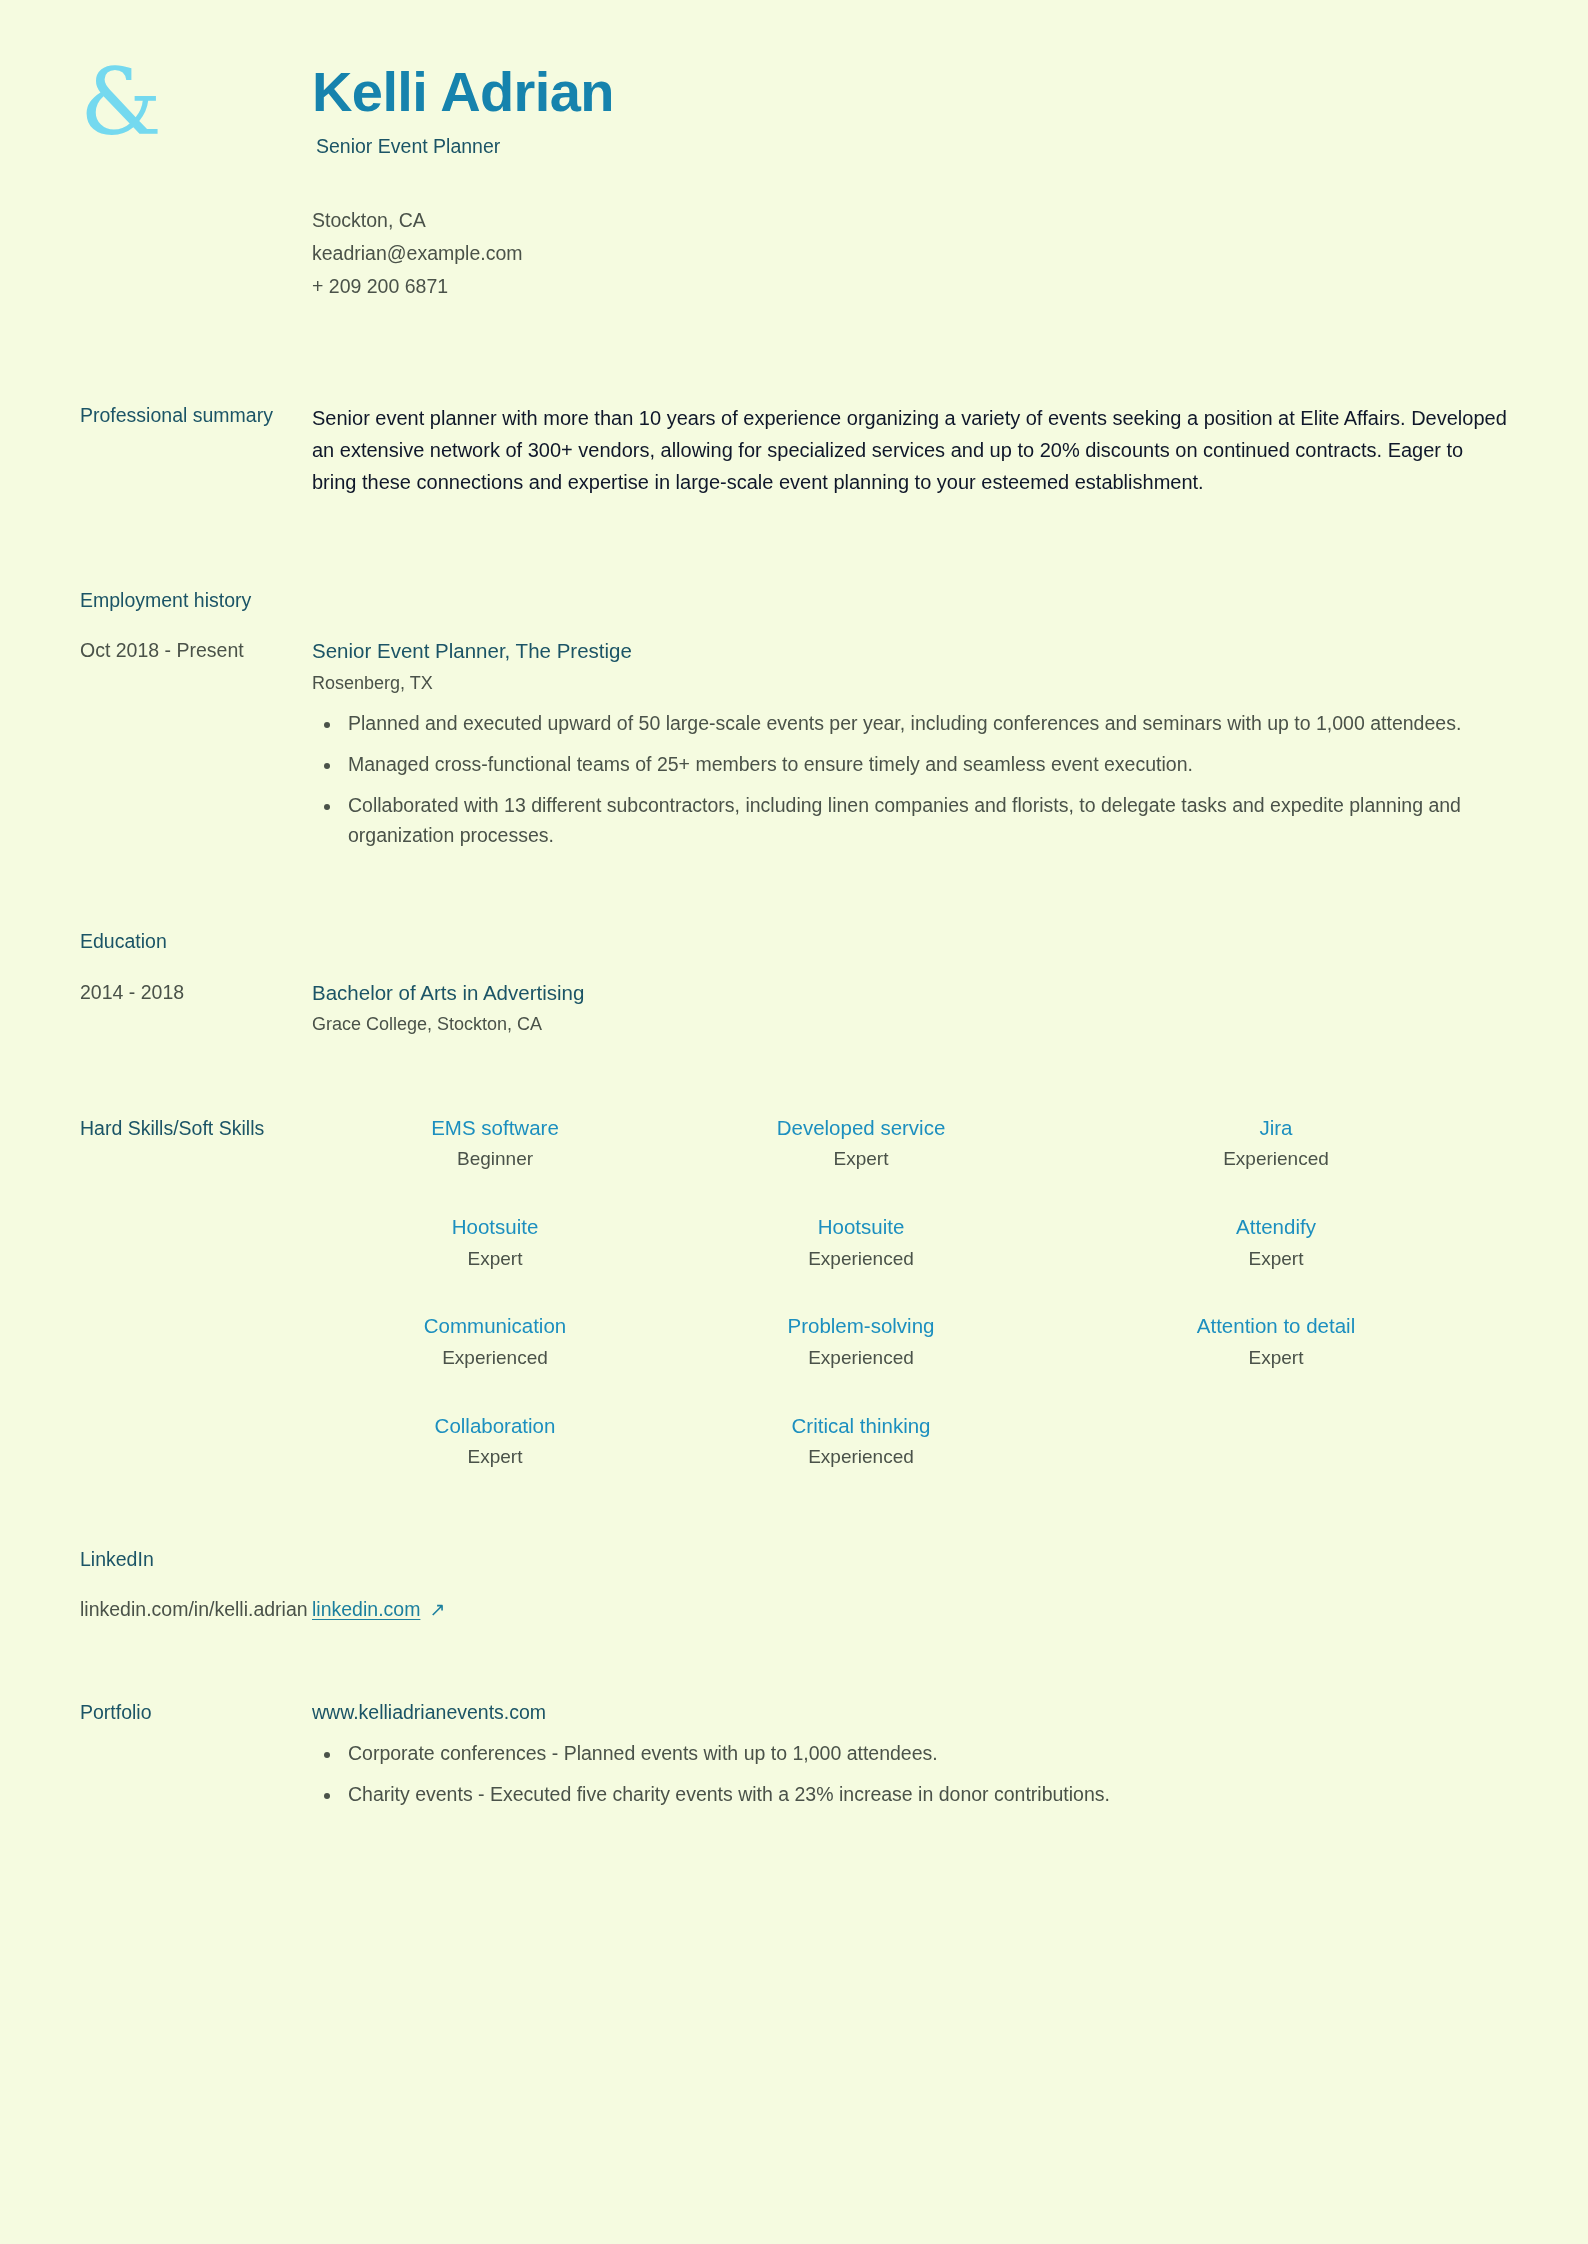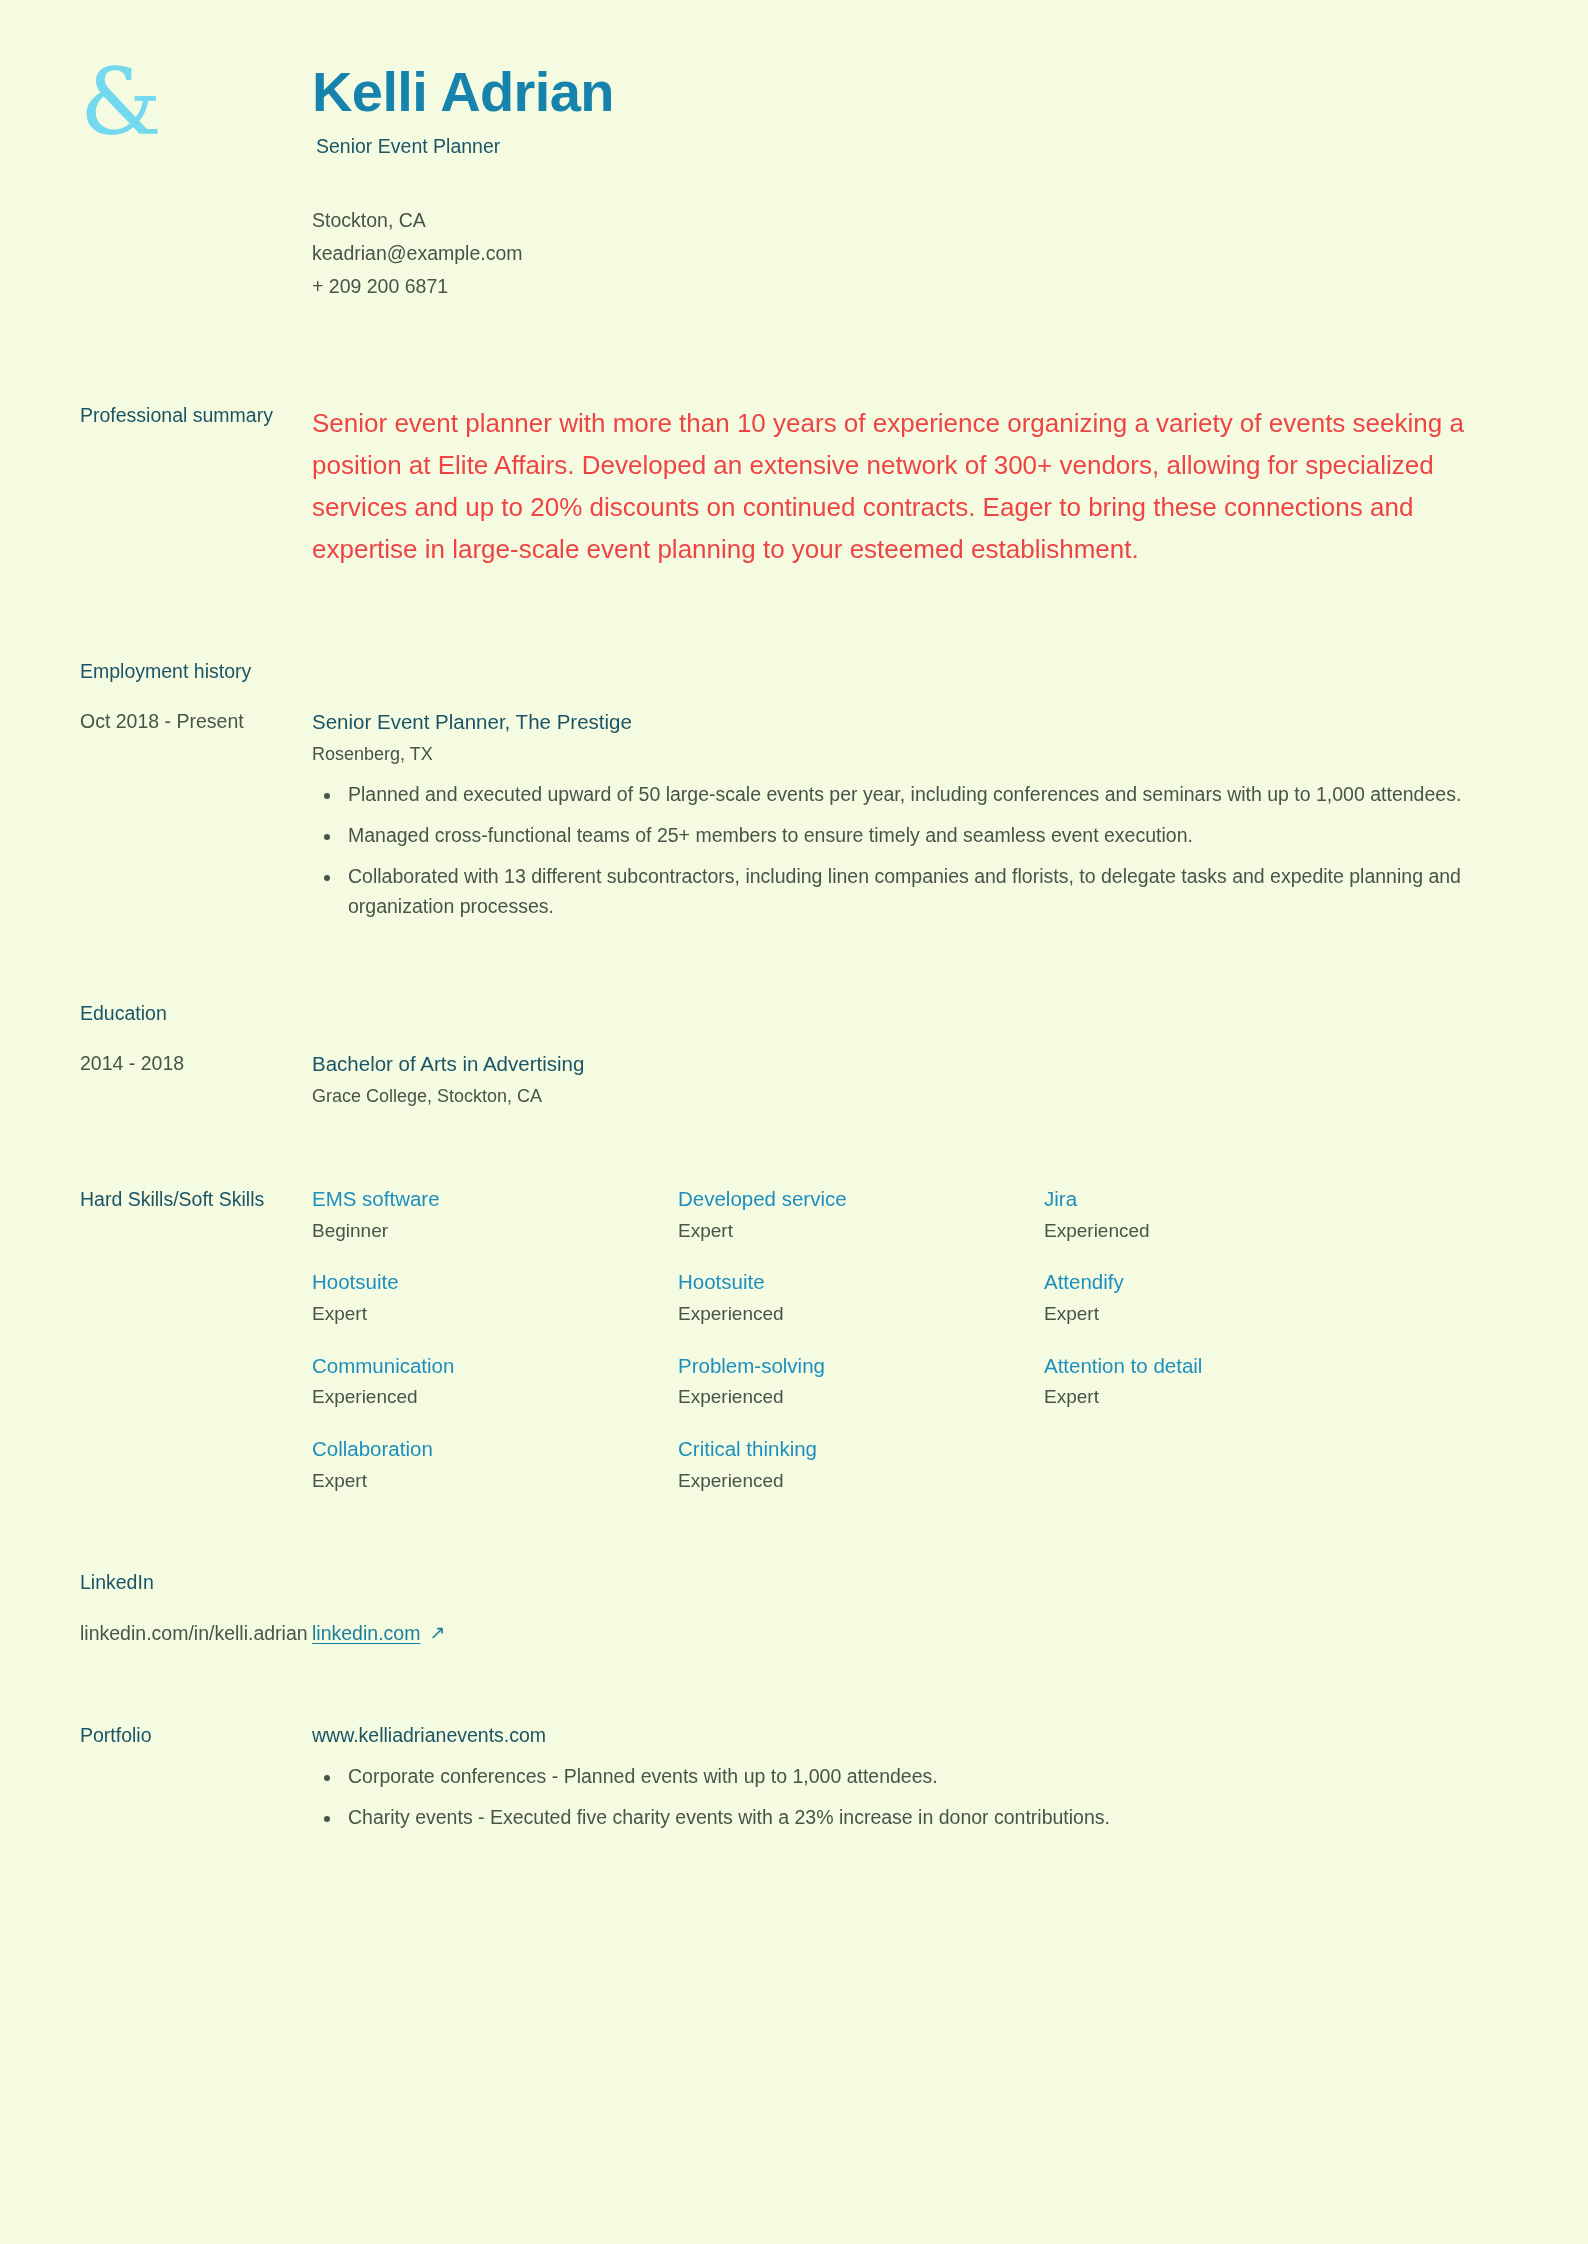--- a/index.html
+++ b/index.html
@@ -96,22 +96,22 @@
     line-height: 1.35;
     font-weight: 400;
   }
   .meta {
     color: #4A5249;
     font-size: 19.5px;
     line-height: 1.35;
   }
 
   .body-text {
-    color: #ef4444;
-    font-size: 26px;
+    color: #0f172a;
+    font-size: 20px;
     line-height: 1.62;
   }
 
   .entry-title {
     color: #1B5466;
     font-size: 20.5px;
     line-height: 1.35;
     margin-bottom: 6px;
   }
   .entry-sub {
@@ -142,21 +142,22 @@
     width: 6px;
     height: 6px;
     background: #4A5249;
     border-radius: 50%;
   }
 
   
   .skills-grid {
     display: grid;
     grid-template-columns: 366px 366px 1fr;
-    row-gap: 26px;
+    row-gap: 42px;
+    text-align: center;
   }
   .skill-name {
     color: #1C8FBF;
     font-size: 20.5px;
     line-height: 1.3;
     margin-bottom: 6px;
   }
   .skill-level {
     color: #4A5249;
     font-size: 19px;

